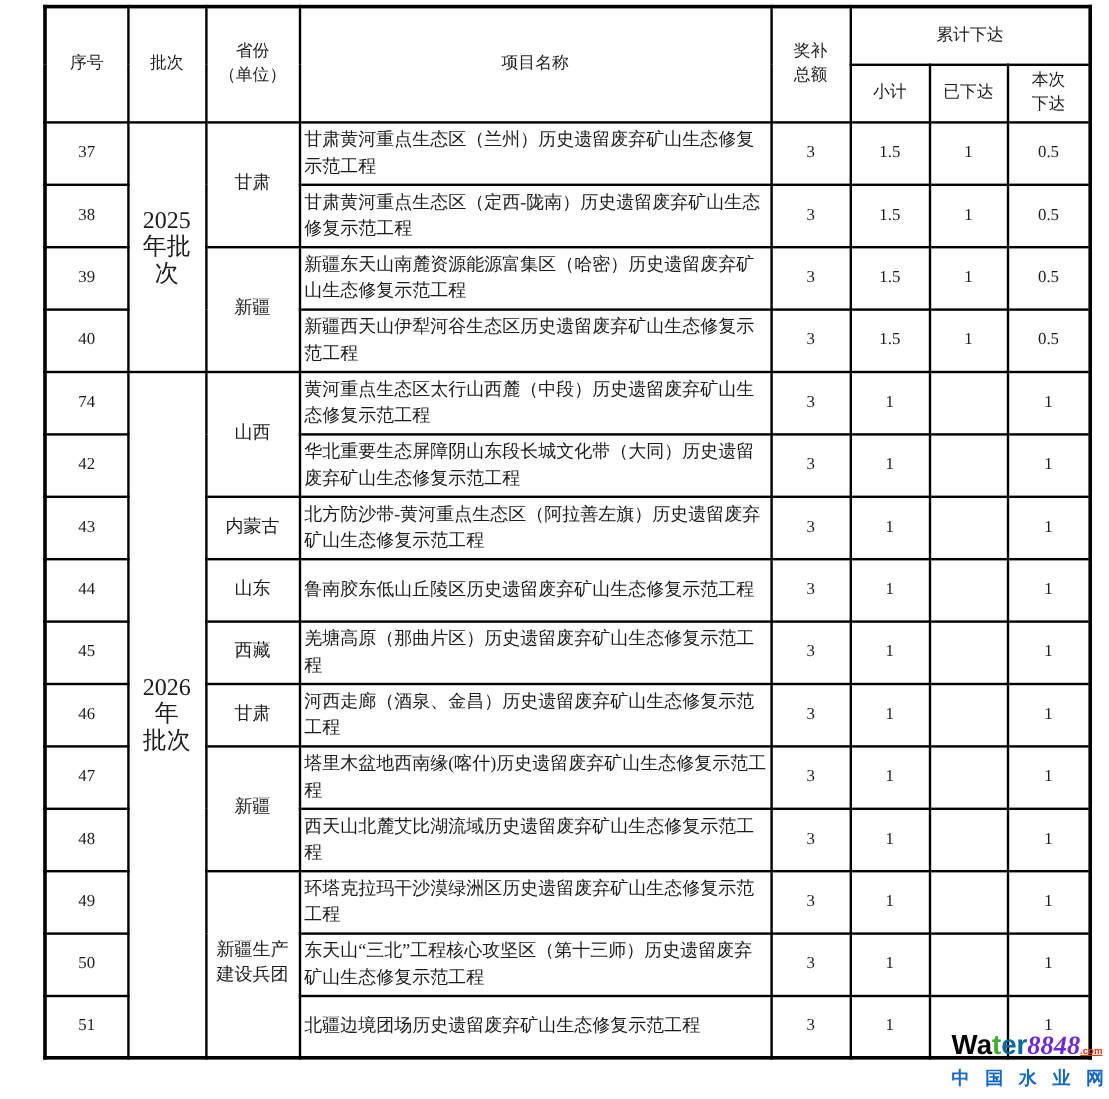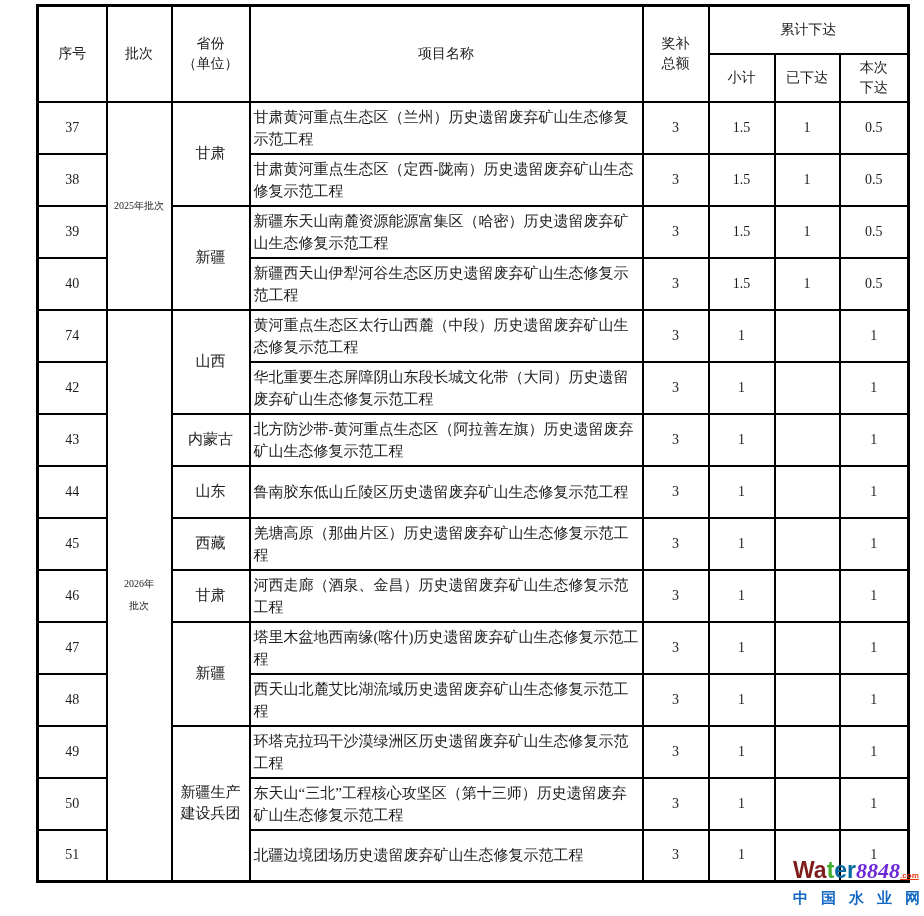--- a/index.html
+++ b/index.html
@@ -21,21 +21,21 @@
     overflow:hidden;
   }
   .c{text-align:center;font-size:14px;line-height:20px;}
   .pre{white-space:pre-line;}
   .name{
     text-align:left;font-size:15px;line-height:22px;padding:2px 5px;
   }
   tr.hrow{height:48px;}
   tr.drow{height:52px;}
   .prov{font-size:15px;line-height:21px;}
-  .batch{font-size:10px;line-height:22px;}
+  .batch{font-size:20px;line-height:22px;}
 
   
   .wm{
     position:absolute;left:793px;top:858px;width:127px;
     font-family:"Liberation Sans","DejaVu Sans",sans-serif;
     background:transparent;text-align:left;
   }
   .wm-line1{
     font-weight:bold;font-size:23px;line-height:24px;
     letter-spacing:0px;white-space:nowrap;
@@ -211,21 +211,21 @@
     <td class="c">3</td>
     <td class="c">1</td>
     <td class="c"></td>
     <td class="c">1</td>
   </tr>
 </tbody>
   </table>
 
 <div class="wm">
   <div class="wm-line1">
-    <span style="color:#7f1d1d">Wa</span><span style="color:#3fae2a">t</span><span style="color:#0369a1">er</span><span class="wm-8848" style="color:#6d28d9">8848</span><span class="wm-dotcom" style="color:#e8380d">.com</span>
+    <span style="color:#000000">Wa</span><span style="color:#3fae2a">t</span><span style="color:#0369a1">er</span><span class="wm-8848" style="color:#6d28d9">8848</span><span class="wm-dotcom" style="color:#e8380d">.com</span>
   </div>
   <div class="wm-line2" style="color:#1268c3">
       <span>中</span>
       <span>国</span>
       <span>水</span>
       <span>业</span>
       <span>网</span>
     </div>
 </div>
 

